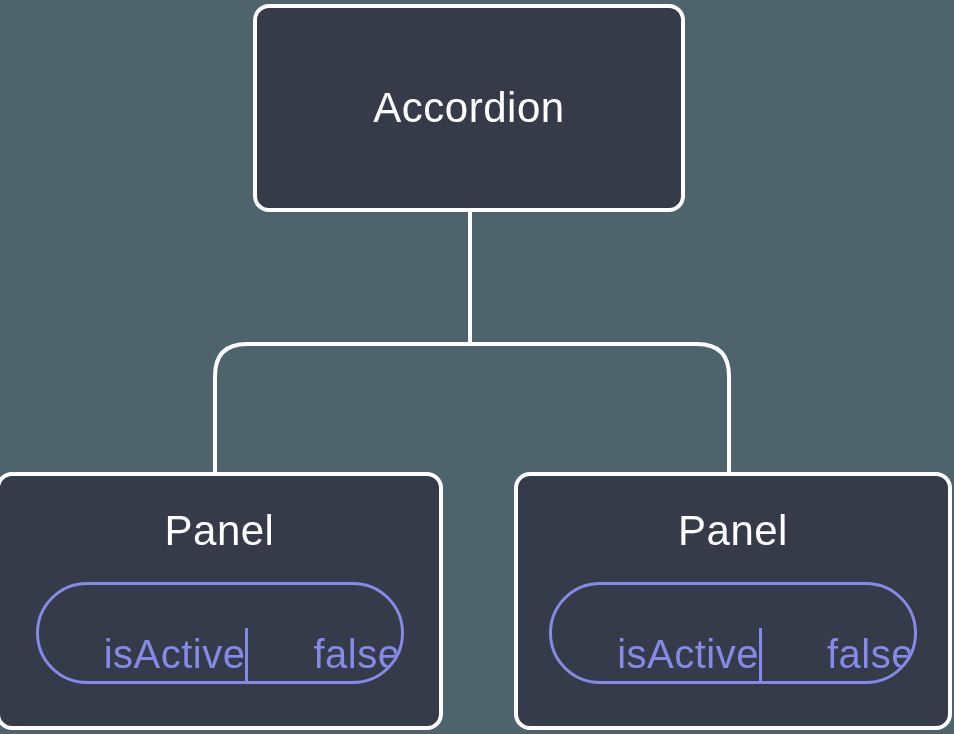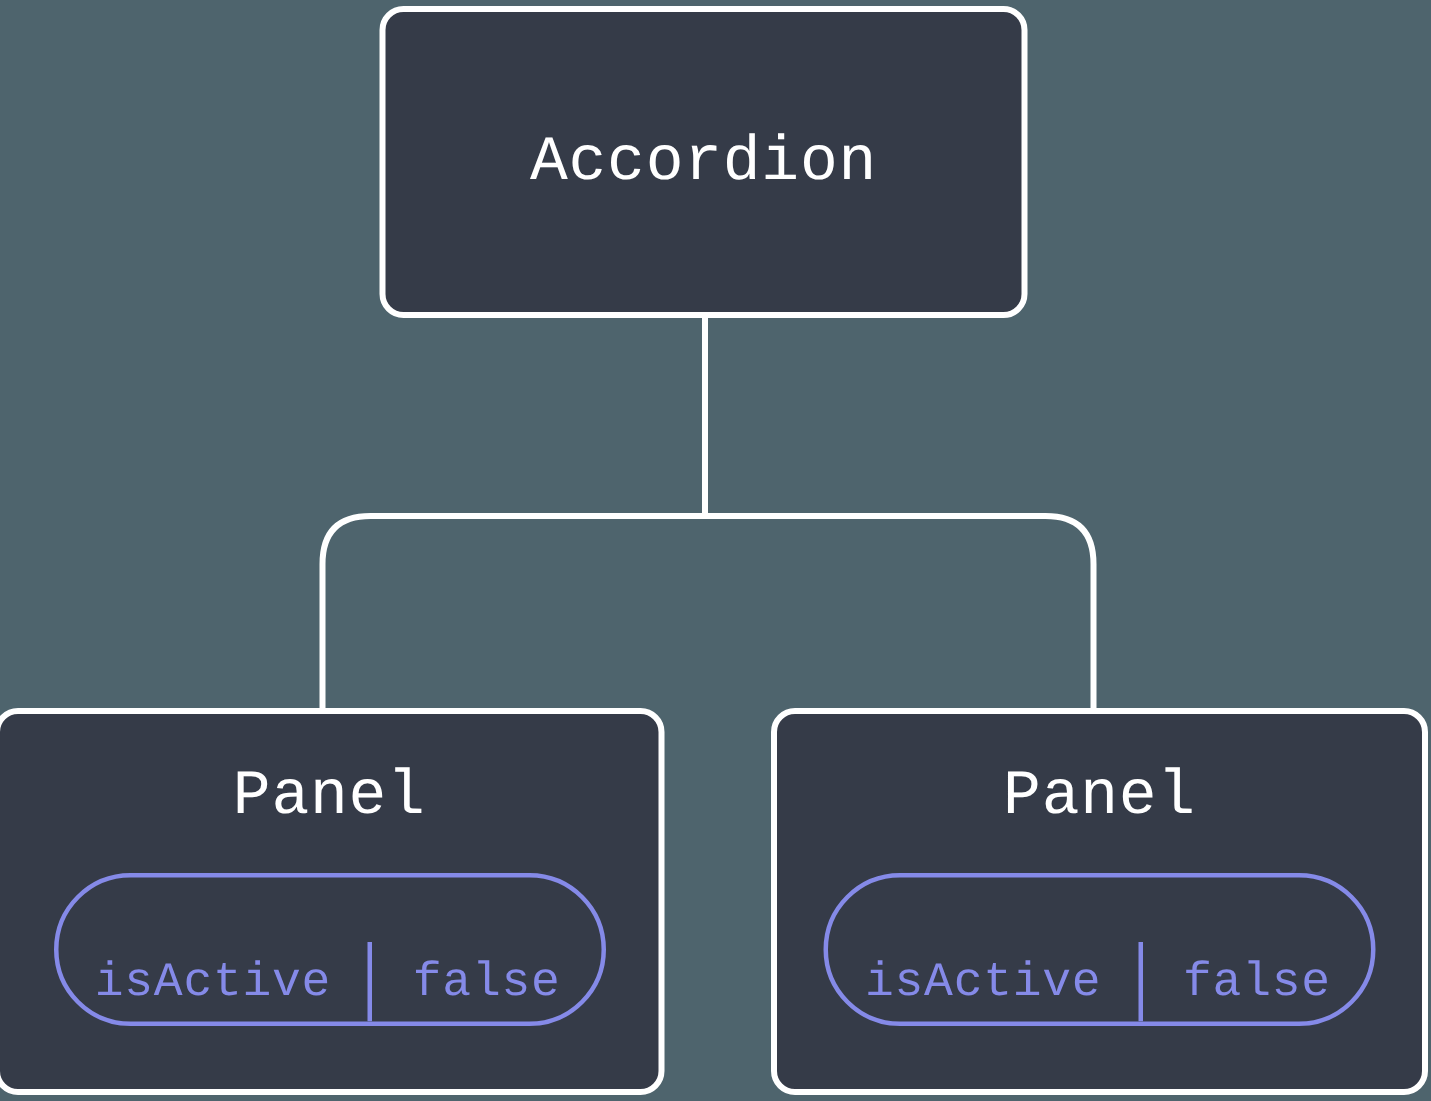--- a/index.html
+++ b/index.html
@@ -8,21 +8,21 @@
     --node-border:#ffffff;
     --node-text:#ffffff;
     --accent:#858ae8;
   }
   html,body{margin:0;padding:0;}
   body{
     width:954px;height:734px;overflow:hidden;
     background:var(--bg);
     font-family:"Liberation Sans", sans-serif;
   }
-  .stage{position:relative;width:954px;height:610px;background:var(--bg);font-family:Liberation Mono, monospace;}
+  .stage{position:relative;width:954px;height:610px;background:var(--bg);}
   .connectors{position:absolute;left:0;top:0;width:954px;height:734px;pointer-events:none;}
   .connectors path{stroke:var(--node-border);stroke-width:4;fill:none;stroke-linecap:butt;}
   .node{
     position:absolute;box-sizing:border-box;
     background:var(--node-fill);
     border:4px solid var(--node-border);
     border-radius:16px;
   }
   .node-title{
     color:var(--node-text);
@@ -42,22 +42,22 @@
   .panel-node .node-title{margin-top:30px;}
   .state-pill{
     box-sizing:border-box;
     margin-top:26px;width:368px;height:102px;
     border:3px solid var(--accent);
     border-radius:51px;
     display:flex;flex-direction:row;align-items:stretch;
     overflow:hidden;
   }
   .state-cell{
-    display:flex;align-items:center;justify-content:center;
-    color:var(--accent);font-size:32px;font-weight:400;letter-spacing:0.5px;margin-top:43px;
+    display:flex;align-items:center;justify-content:flex-end;
+    color:var(--accent);font-size:40px;font-weight:400;letter-spacing:0.5px;margin-top:43px;
   }
   .state-key-cell{width:58%;border-right:3px solid var(--accent);box-sizing:border-box;}
   .state-value-cell{width:42%;}
 </style>
 </head>
 <body>
 
 <div class="stage">
 
   <svg class="connectors" viewBox="0 0 954 734" aria-hidden="true">

